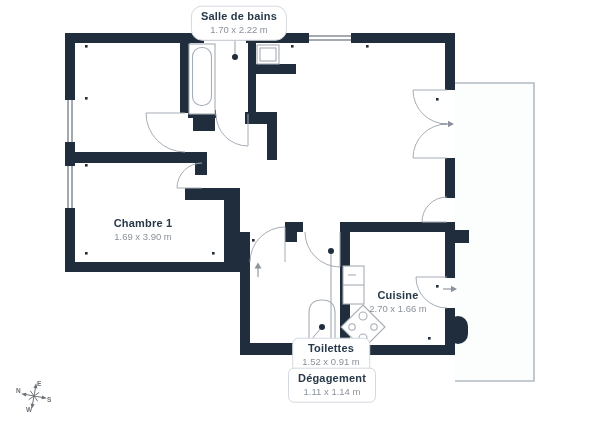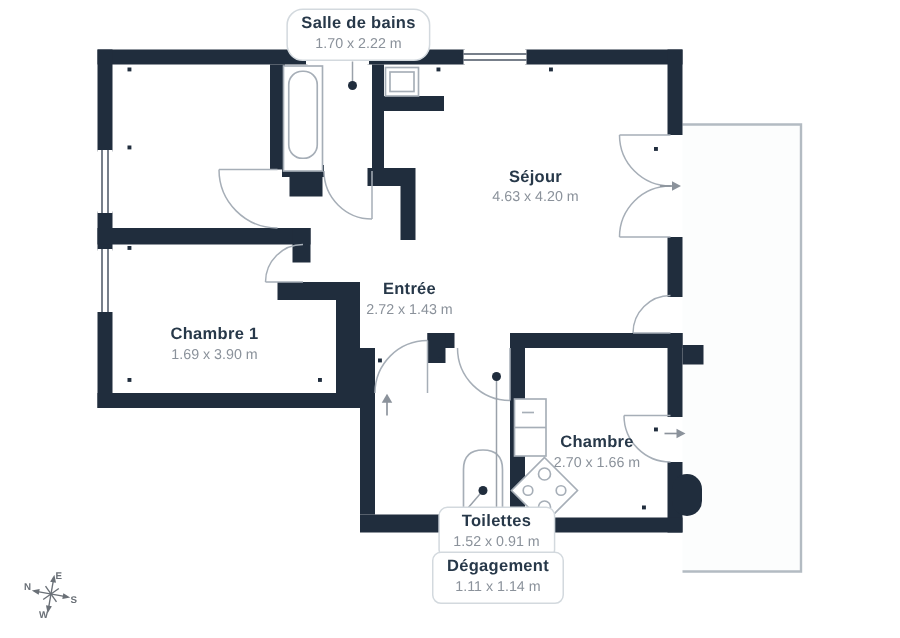--- a/index.html
+++ b/index.html
@@ -206,38 +206,30 @@
     <text class="compass-letter" x="16" y="393">N</text>
   </g>
 </svg>
 
 <div class="room-label callout" style="left:239px;top:23px;border-radius:11px;">
   <div class="room-name">Salle de bains</div>
   <div class="room-dims">1.70 x 2.22 m</div>
 </div>
 
 
-<div class="room-label" style="left:357px;top:125px;">
-  <div class="room-name">Séjour</div>
-  <div class="room-dims">4.63 x 4.20 m</div>
-</div>
 
 <div class="room-label" style="left:143px;top:214px;margin-top:16px;">
   <div class="room-name">Chambre 1</div>
   <div class="room-dims">1.69 x 3.90 m</div>
 </div>
 
-<div class="room-label" style="left:273px;top:200px;">
-  <div class="room-name">Entrée</div>
-  <div class="room-dims">2.72 x 1.43 m</div>
-</div>
 
 
 <div class="room-label" style="left:398px;top:302px;">
-  <div class="room-name">Chambre</div>
+  <div class="room-name">Cuisine</div>
   <div class="room-dims">2.70 x 1.66 m</div>
 </div>
 
 <div class="room-label callout" style="left:303px;top:355px;margin-left:28px;">
   <div class="room-name">Toilettes</div>
   <div class="room-dims">1.52 x 0.91 m</div>
 </div>
 
 <div class="room-label callout" style="left:332px;top:385px;">
   <div class="room-name">Dégagement</div>

